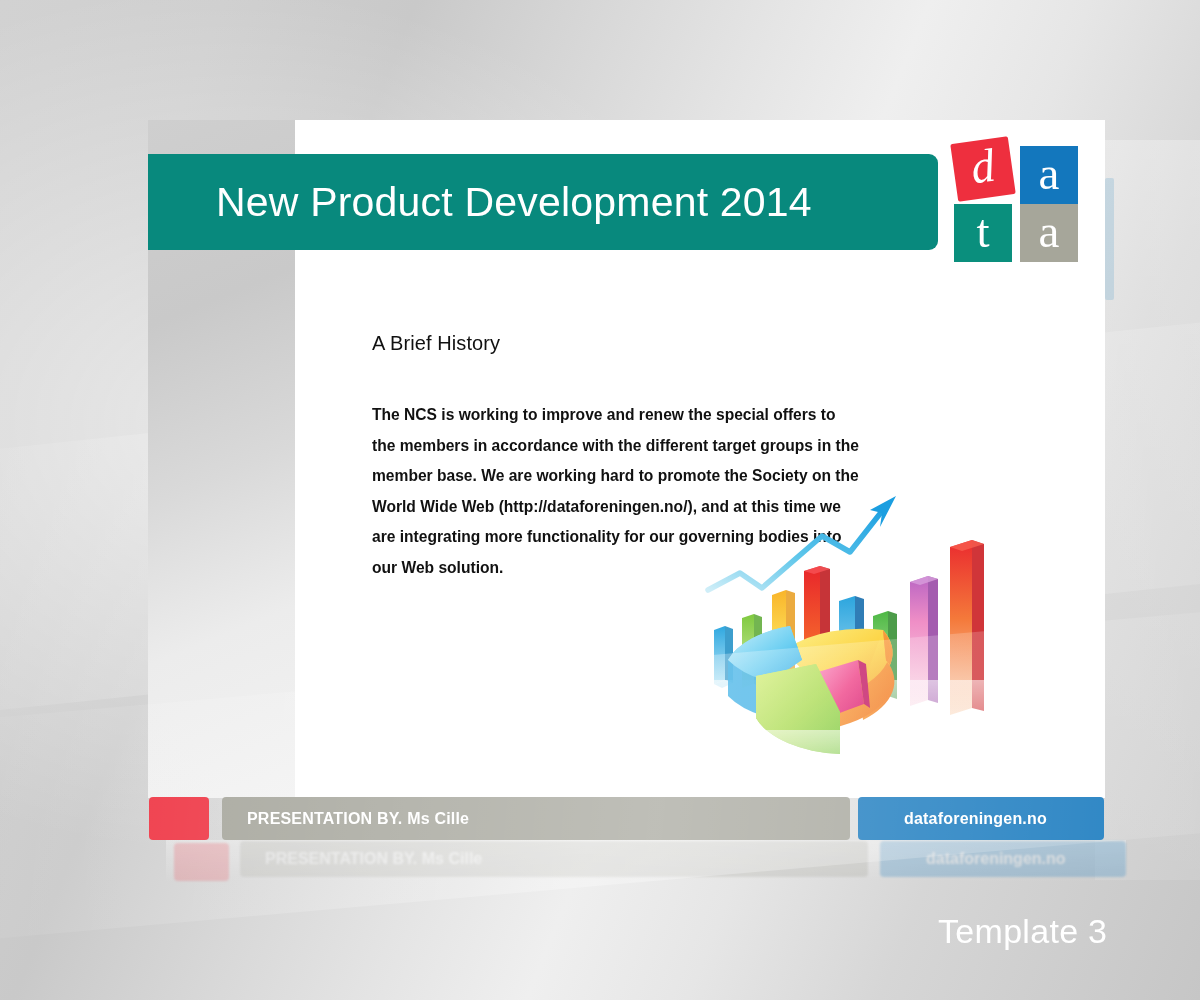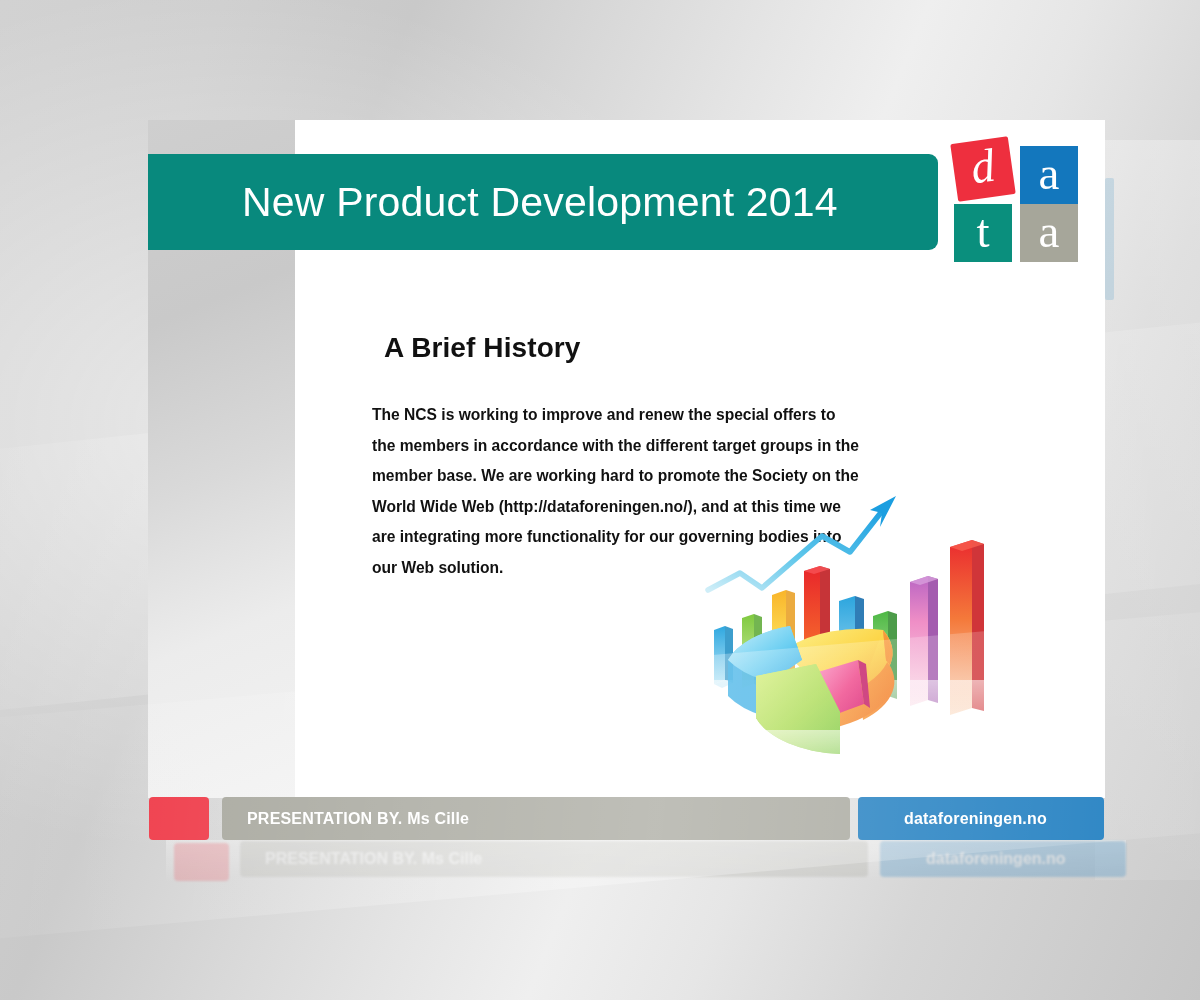--- a/index.html
+++ b/index.html
@@ -96,21 +96,21 @@
     border-top-right-radius: 9px;
     border-bottom-right-radius: 9px;
     display: flex;
     align-items: center;
   }
   .title-text {
     color: #ffffff;
     font-size: 41px;
     font-weight: 400;
     letter-spacing: 0.2px;
-    padding-left: 94px;
+    padding-left: 68px;
     font-family: "Liberation Sans", sans-serif;
     white-space: nowrap;
   }
 
   
   .logo {
     position: absolute;
     left: 952px;
     top: 138px;
     width: 140px;
@@ -137,24 +137,24 @@
   }
   .logo-a1 { left: 68px; top: 8px;  background: #1377bd; }
   .logo-t  { left: 2px;  top: 66px; background: #0a8f7d; }
   .logo-a2 { left: 68px; top: 66px; background: #a6a69a; }
   .logo-cell span { display:block; transform: translateY(-2px); }
   .logo-d span { transform: translateY(-3px) rotate(0deg); font-style: italic; }
 
   
   .body-heading {
     position: absolute;
-    left: 384px;
+    left: 372px;
     top: 332px;
-    font-size: 28px;
-    font-weight: bold;
+    font-size: 20px;
+    font-weight: normal;
     color: #111111;
     letter-spacing: 0.1px;
   }
   .body-paragraph {
     position: absolute;
     left: 372px;
     top: 400px;
     width: 490px;
     font-size: 15.6px;
     font-weight: bold;
@@ -500,14 +500,15 @@
 
   <div class="refl-slide"></div>
   <div class="refl-red"></div>
   <div class="refl-grey">
     <span class="refl-grey-text">PRESENTATION BY. Ms Cille</span>
   </div>
   <div class="refl-blue">
     <span class="refl-blue-text">dataforeningen.no</span>
   </div>
 
+  <div class="template-caption">Template 3</div>
 
 </div>
 
 </body></html>

